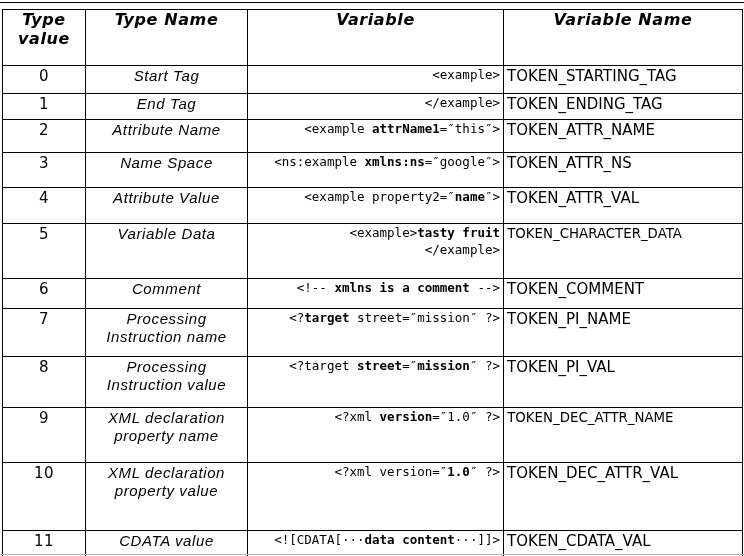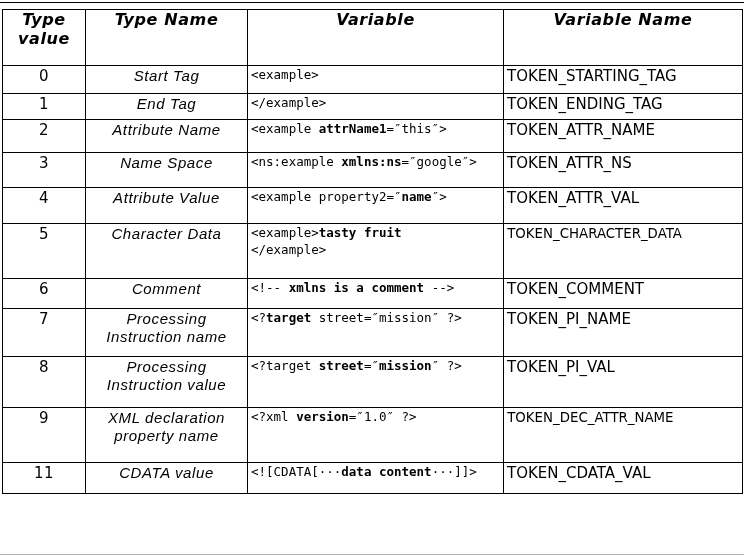--- a/index.html
+++ b/index.html
@@ -96,21 +96,21 @@
     text-align: center;
     font-family: Liberation Sans, sans-serif;
     font-style: italic;
     font-size: 15px;
     letter-spacing: 0.6px;
     padding-top: 3px;
     line-height: 1.22;
   }
 
   td.example {
-    text-align: left;
+    text-align: right;
     font-family: "DejaVu Sans Mono", monospace;
     font-size: 12.5px;
     padding-top: 4px;
     padding-left: 4px;
     line-height: 1.35;
     white-space: pre-wrap;
     word-break: break-word;
   }
   td.example b { font-weight: bold; }
 
@@ -197,21 +197,21 @@
             <td class="variable">TOKEN_ATTR_NS</td>
           </tr>
           <tr class="r-4">
             <td class="type-value">4</td>
             <td class="type-name">Attribute Value</td>
             <td class="example">&lt;example property2=″<b>name</b>″&gt;</td>
             <td class="variable">TOKEN_ATTR_VAL</td>
           </tr>
           <tr class="r-5">
             <td class="type-value">5</td>
-            <td class="type-name">Character Data</td>
+            <td class="type-name">Variable Data</td>
             <td class="example">&lt;example&gt;<b>tasty fruit</b>
 &lt;/example&gt;</td>
             <td class="variable squeeze">TOKEN_CHARACTER_DATA</td>
           </tr>
           <tr class="r-6">
             <td class="type-value">6</td>
             <td class="type-name">Comment</td>
             <td class="example">&lt;!-- <b>xmlns is a comment</b> --&gt;</td>
             <td class="variable">TOKEN_COMMENT</td>
           </tr>
@@ -226,20 +226,26 @@
             <td class="type-name">Processing Instruction value</td>
             <td class="example">&lt;?target <b>street</b>=″<b>mission</b>″ ?&gt;</td>
             <td class="variable">TOKEN_PI_VAL</td>
           </tr>
           <tr class="r-9">
             <td class="type-value">9</td>
             <td class="type-name">XML declaration property name</td>
             <td class="example">&lt;?xml <b>version</b>=″1.0″ ?&gt;</td>
             <td class="variable squeeze">TOKEN_DEC_ATTR_NAME</td>
           </tr>
+          <tr class="r-10">
+            <td class="type-value">10</td>
+            <td class="type-name">XML declaration  property value</td>
+            <td class="example">&lt;?xml version=″<b>1.0</b>″ ?&gt;</td>
+            <td class="variable">TOKEN_DEC_ATTR_VAL</td>
+          </tr>
           <tr class="r-11">
             <td class="type-value">11</td>
             <td class="type-name">CDATA value</td>
             <td class="example">&lt;![CDATA[···<b>data content</b>···]]&gt;</td>
             <td class="variable">TOKEN_CDATA_VAL</td>
           </tr>
         </tbody>
     </table>
   </div>
 

